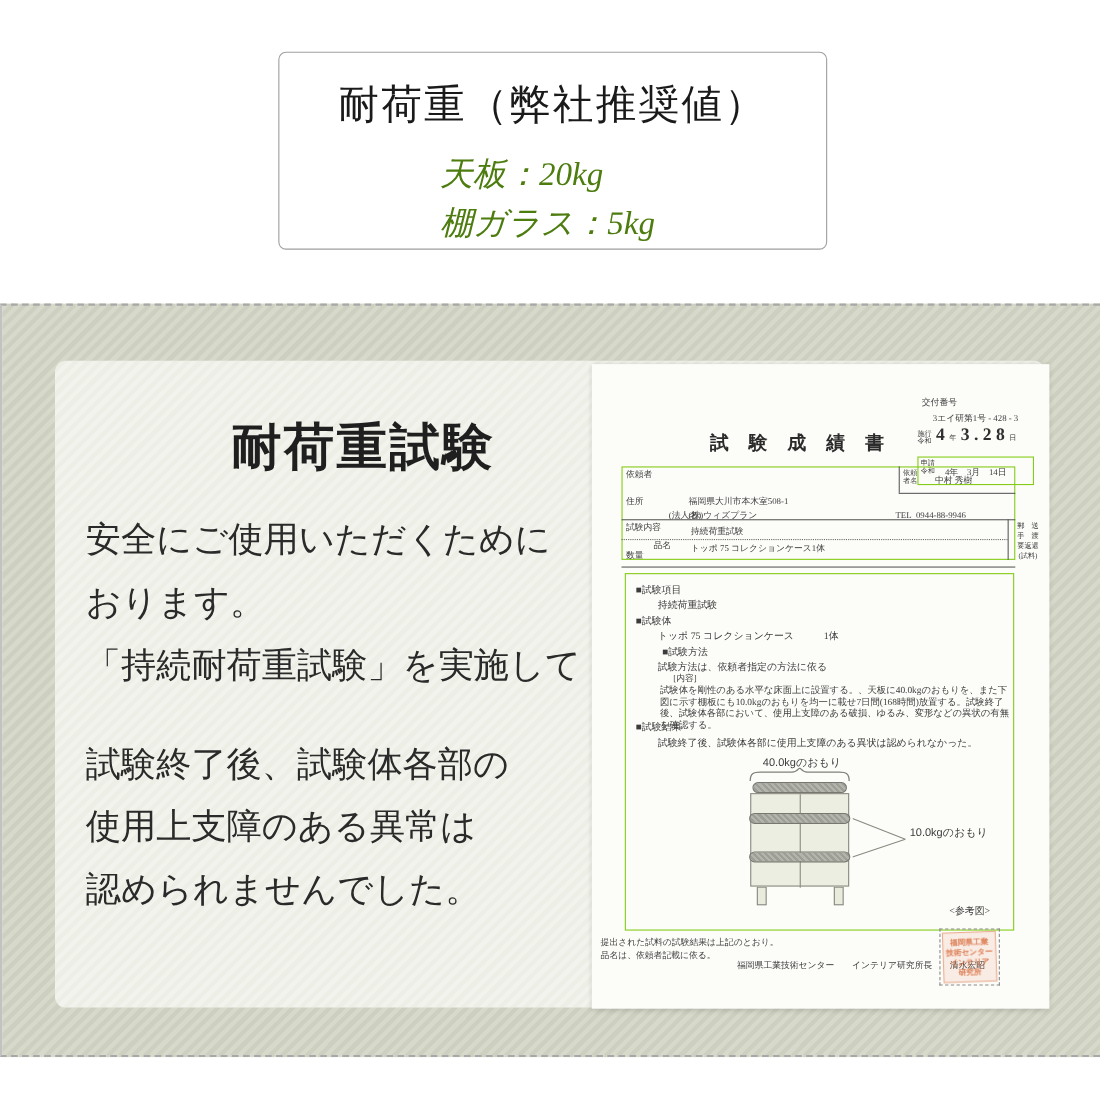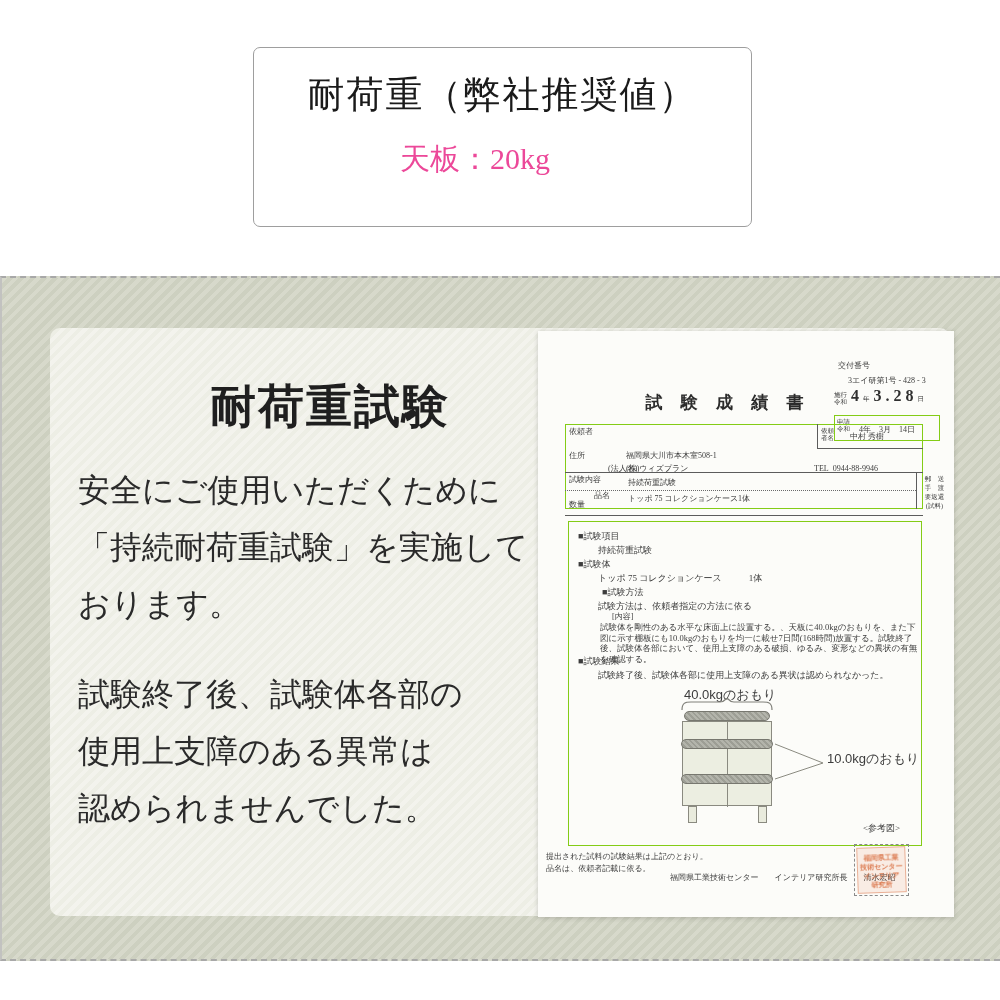--- a/index.html
+++ b/index.html
@@ -4,21 +4,21 @@
 <style>
   html,body{margin:0;padding:0;}
   body{width:1000px;height:1000px;background:#ffffff;font-family:"Liberation Serif","DejaVu Serif",serif;}
   #app{position:relative;width:1000px;height:1000px;overflow:hidden;background:#ffffff;}
 
   
   .spec-box{position:absolute;left:253px;top:47px;width:497px;height:178px;
     border:1px solid #9e9e9e;border-radius:7px;background:#ffffff;}
   .spec-title{position:absolute;left:0;top:22px;width:497px;text-align:center;
     font-size:37px;letter-spacing:2px;color:#1a1a1a;white-space:nowrap;}
-  .spec-lines{position:absolute;left:146px;top:88px;font-size:30px;line-height:45px;color:#ec4899;}
+  .spec-lines{position:absolute;left:146px;top:88px;font-size:30px;line-height:45px;color:#4d7c0f;font-style:italic;}
 
   
   .band{position:absolute;left:0;top:276px;width:1000px;height:685px;box-sizing:border-box;
     background:repeating-linear-gradient(135deg,#d7d9cb 0 4px,#cdd0c0 4px 8px);
     border-top:2px dashed #a8a8a8;border-bottom:2px dashed #a8a8a8;border-left:2px solid #c2c2c0;}
 
   
   .card{position:absolute;left:50px;top:328px;width:900px;height:588px;border-radius:10px;
     background:repeating-linear-gradient(135deg,#f3f3ed 0 4px,#edeee5 4px 8px);}
 
@@ -50,50 +50,51 @@
   .wrap-par{position:absolute;left:62px;top:283px;width:322px;font-size:8.5px;line-height:10.5px;
     color:#3c3c3c;white-space:normal;}
   .sans{font-family:"Liberation Sans","DejaVu Sans",sans-serif;}
 
   
   .cab-body{position:absolute;left:144px;top:390px;width:90px;height:85px;border:1px solid #8a8a80;background:#eceee1;}
   .cab-div{position:absolute;left:44px;top:0;width:1px;height:85px;background:#8a8a80;}
   .wbar{position:absolute;height:10px;border:1px solid #77776f;border-radius:5px;
     background:repeating-linear-gradient(45deg,#b3b4ab 0 2px,#9d9e95 2px 4px);}
   .leg{position:absolute;top:475px;width:9px;height:17px;border:1px solid #8a8a80;background:#e9ebdd;}
-  .dlabel{position:absolute;font-size:13px;color:#3c3c3c;white-space:nowrap;}
+  .dlabel{position:absolute;font-size:10px;color:#3c3c3c;white-space:nowrap;}
 
   
   .stamp-outline{position:absolute;left:316px;top:513px;width:55px;height:52px;border:1px dashed #8a8a8a;}
   .stamp-seal{position:absolute;left:2px;top:2px;width:49px;height:46px;background:rgba(222,118,66,0.13);
     border:1px solid rgba(217,111,66,0.55);color:#d96f42;font-size:7px;line-height:9px;font-weight:bold;
     text-align:center;padding-top:5px;filter:blur(0.4px);opacity:0.9;transform:rotate(-2deg);overflow:hidden;}
 </style>
 </head>
 <body>
 
 <div id="app">
 
   <div class="spec-box">
     <div class="spec-title">耐荷重（弊社推奨値）</div>
     <div class="spec-lines">
       <div>天板：20kg</div>
+      <div>棚ガラス：5kg</div>
     </div>
   </div>
 
   <div class="band"></div>
 
   <div class="card"></div>
 
   <div class="panel-heading">耐荷重試験</div>
 
   <div class="panel-para para1">
     <div>安全にご使用いただくために</div>
+    <div>おります。</div>
     <div>「持続耐荷重試験」を実施して</div>
-    <div>おります。</div>
   </div>
 
   <div class="panel-para para2">
     <div>試験終了後、試験体各部の</div>
     <div>使用上支障のある異常は</div>
     <div>認められませんでした。</div>
   </div>
 
   <div class="paper">
 

